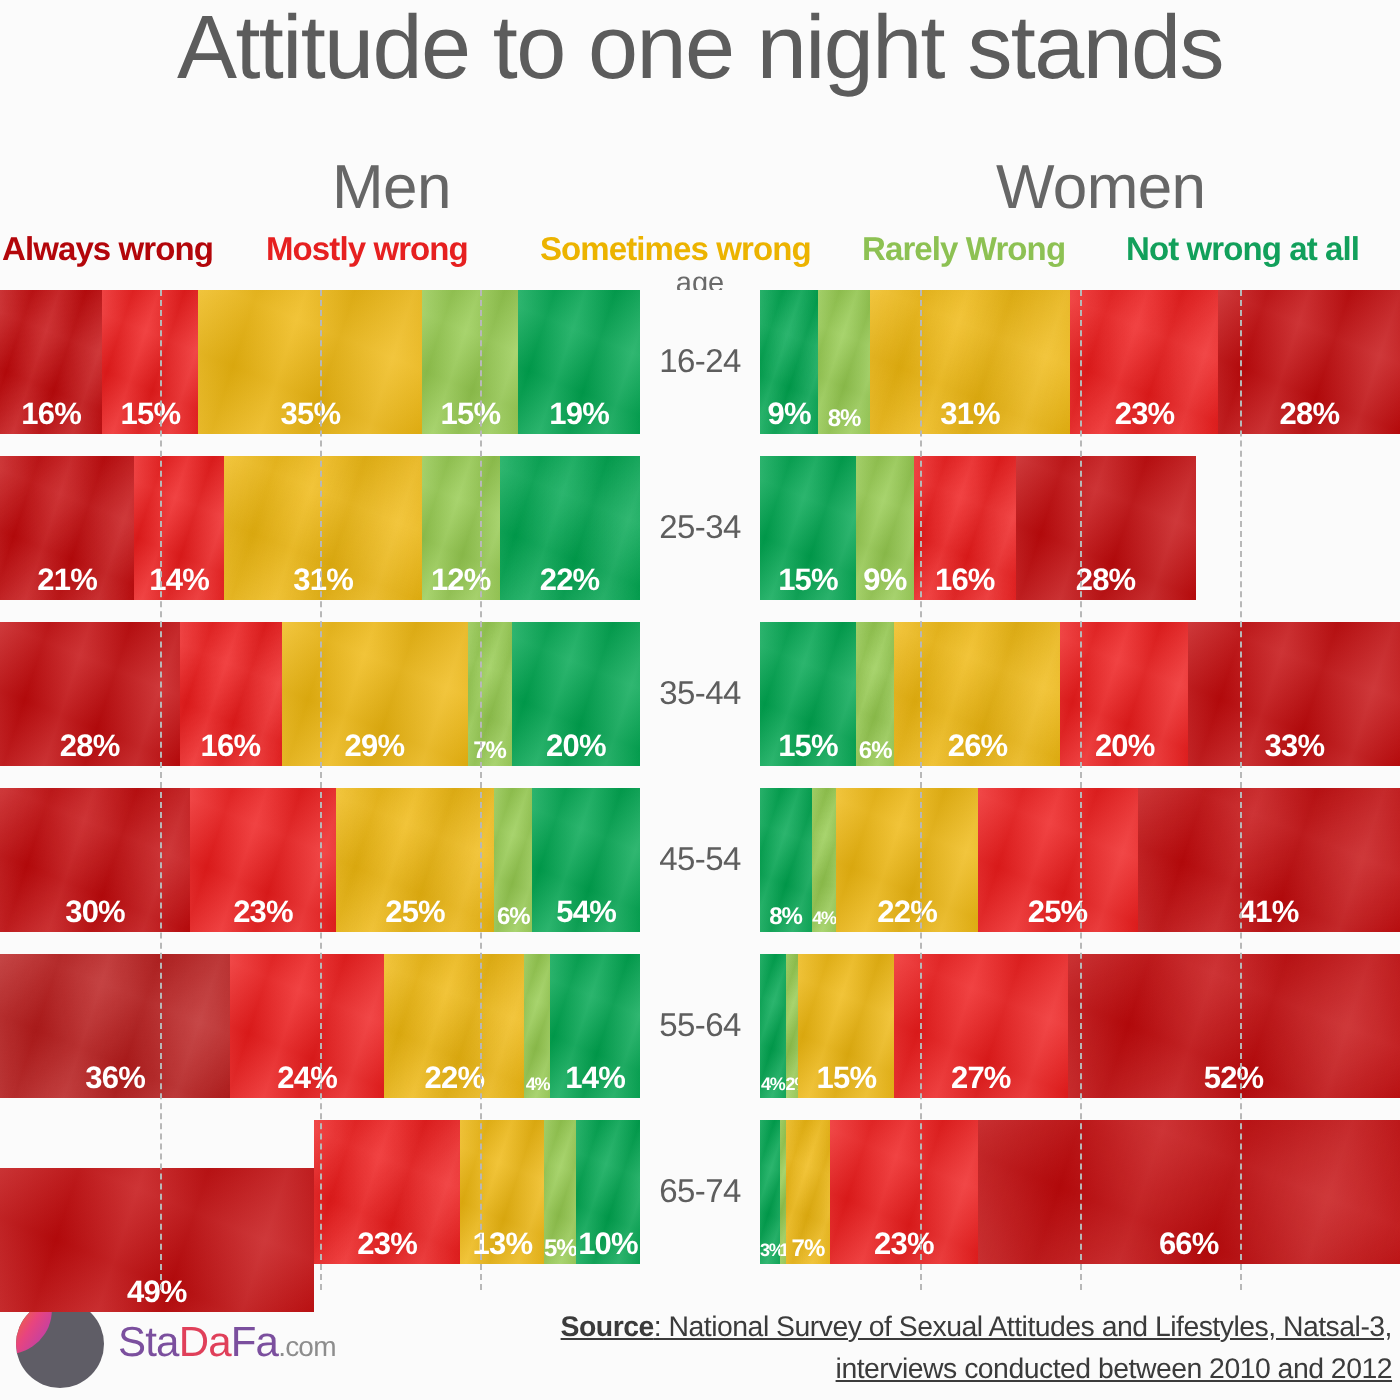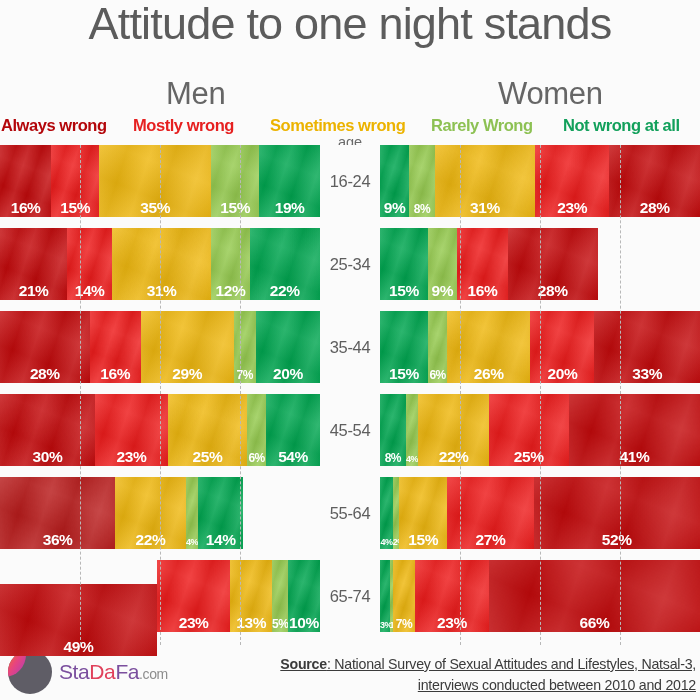--- a/index.html
+++ b/index.html
@@ -407,20 +407,23 @@
             <div class="seg-label">41%</div>
           </div>
         </div>
         <div class="age-label">45-54</div>
       </div>
       <div class="row" style="top: 332px;">
         <div class="side left">
           <div class="seg" style="width: 115.2px; background: #b91c1c;">
             <div class="seg-label">36%</div>
           </div>
+          <div class="seg" style="width: 76.8px; background: rgb(238, 28, 28);">
+            <div class="seg-label">24%</div>
+          </div>
           <div class="seg" style="width: 70.4px; background: rgb(239, 184, 16);">
             <div class="seg-label">22%</div>
           </div>
           <div class="seg" style="width: 12.8px; background: rgb(150, 203, 80);">
             <div class="seg-label tiny">4%</div>
           </div>
           <div class="seg" style="width: 44.8px; background: rgb(0, 166, 80);">
             <div class="seg-label">14%</div>
           </div>
         </div>

